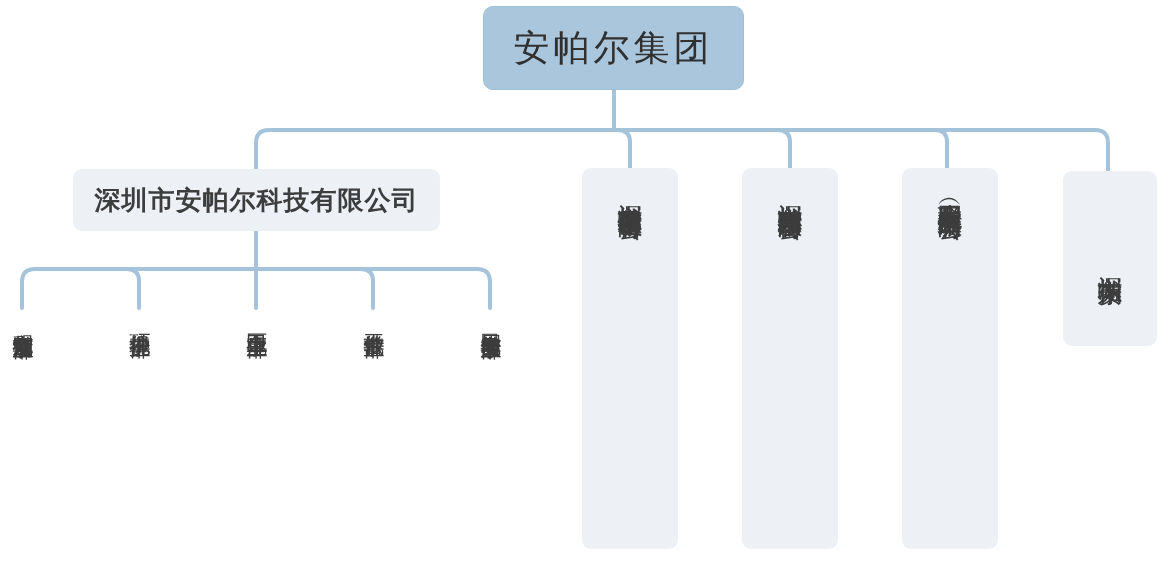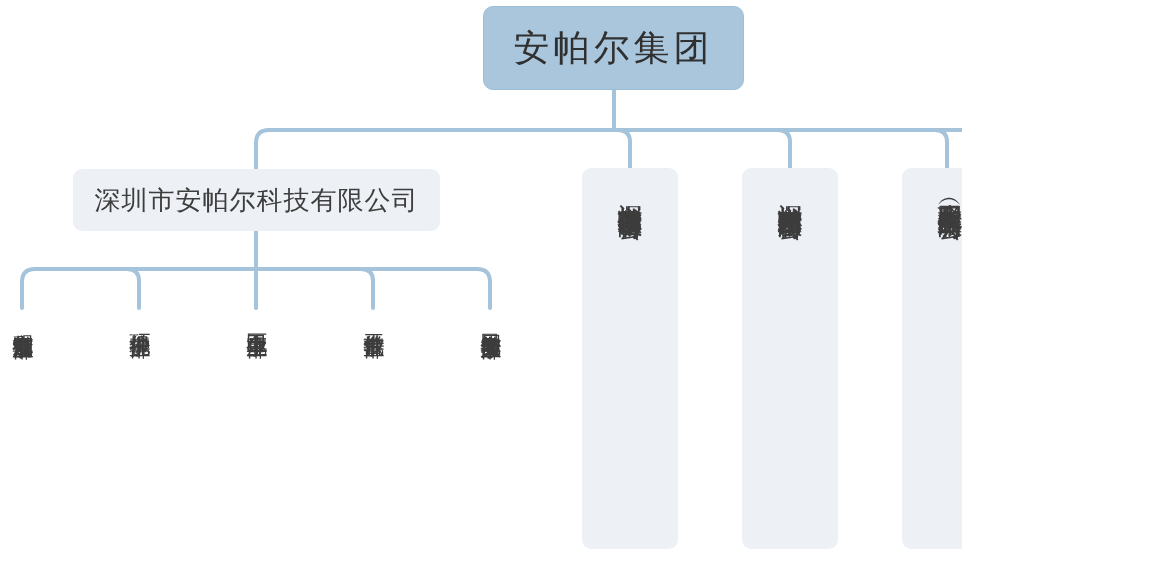--- a/index.html
+++ b/index.html
@@ -1,30 +1,30 @@
 <!DOCTYPE html>
 <html style="--root-bg: #a9c6dd; --root-border: #9cbfd8; --node-bg: #edf1f6; --line: #a5c3da; --root-text: #303030; --node-text: #3d3d3d;"><head>
 <meta charset="utf-8">
 <style>
   :root{
     --root-bg:#a9c6dd; --root-border:#9cbfd8; --node-bg:#edf1f6;
     --line:#a5c3da; --root-text:#303030; --node-text:#3d3d3d;
   }
   html,body{margin:0;padding:0;background:#ffffff;}
   body{font-family:"Liberation Sans","DejaVu Sans",sans-serif;}
-  .canvas{position:relative;width:962px;height:562px;background:#ffffff;overflow:hidden;}
+  .canvas{position:relative;width:1172px;height:562px;background:#ffffff;overflow:hidden;}
   .connectors{position:absolute;left:0;top:0;width:1172px;height:562px;}
   .connectors path{fill:none;stroke:var(--line);stroke-width:4;stroke-linecap:round;}
   .node{position:absolute;display:flex;align-items:center;justify-content:center;
         box-sizing:border-box;color:var(--node-text);}
   .root-node{left:483px;top:6px;width:261px;height:84px;background:var(--root-bg);
         border:1px solid var(--root-border);border-radius:10px;font-size:36px;
         letter-spacing:4px;color:var(--root-text);font-weight:500;}
   .h-node{left:73px;top:169px;width:367px;height:62px;background:var(--node-bg);
-        border-radius:9px;font-size:26px;letter-spacing:1px;}
+        border-radius:9px;font-size:26px;letter-spacing:1px;font-weight:bold;}
   .v-node{background:var(--node-bg);border-radius:9px;writing-mode:vertical-rl;
         text-orientation:mixed;font-size:25px;letter-spacing:1px;line-height:1;
         justify-content:flex-start;padding-top:16px;}
   .v-node.sub-instrument{left:582px;top:168px;width:96px;height:381px;}
   .v-node.sub-precision{left:742px;top:168px;width:96px;height:381px;}
   .v-node.sub-zhonglian{left:902px;top:168px;width:96px;height:381px;}
   .v-node.sub-anpaer{left:1063px;top:171px;width:94px;height:175px;justify-content:center;padding-top:0;}
   .dept{position:absolute;top:317px;width:26px;writing-mode:vertical-rl;text-orientation:mixed;
         font-size:21px;letter-spacing:0.5px;line-height:1.15;color:var(--node-text);
         display:flex;justify-content:flex-start;}

